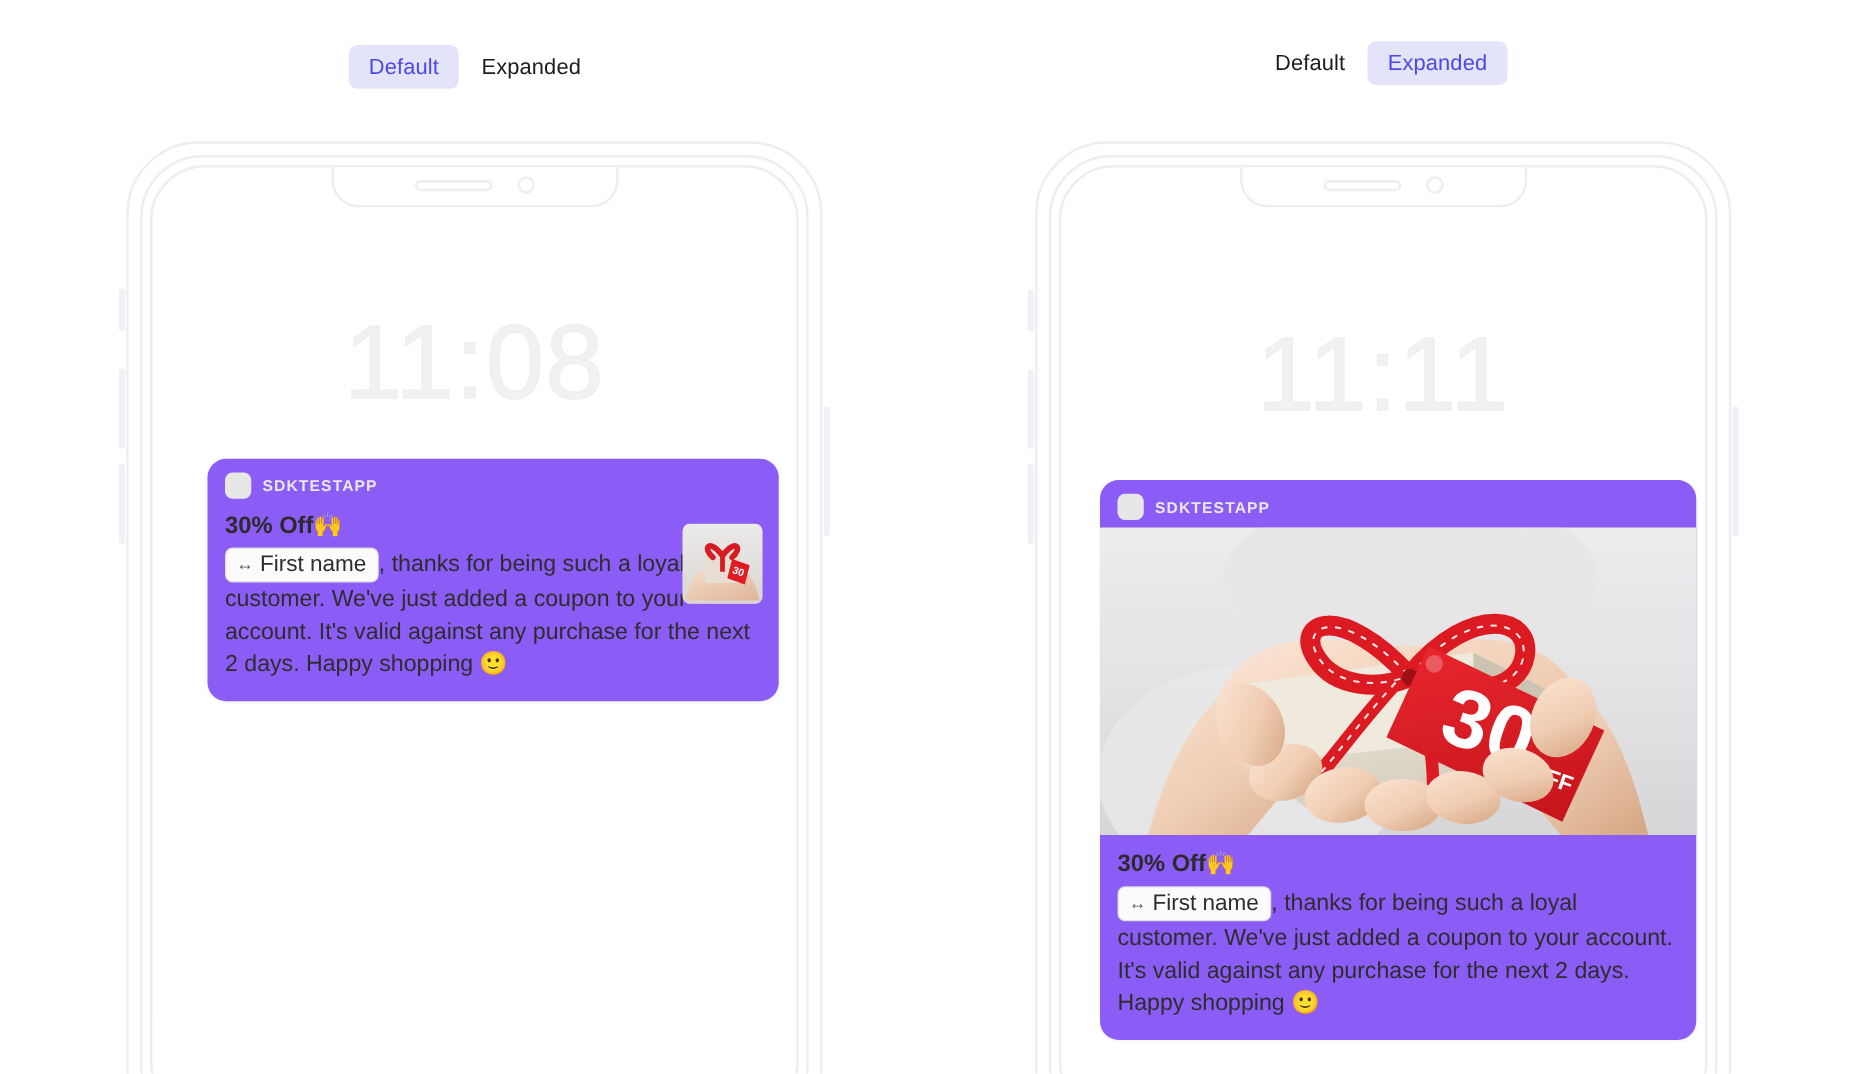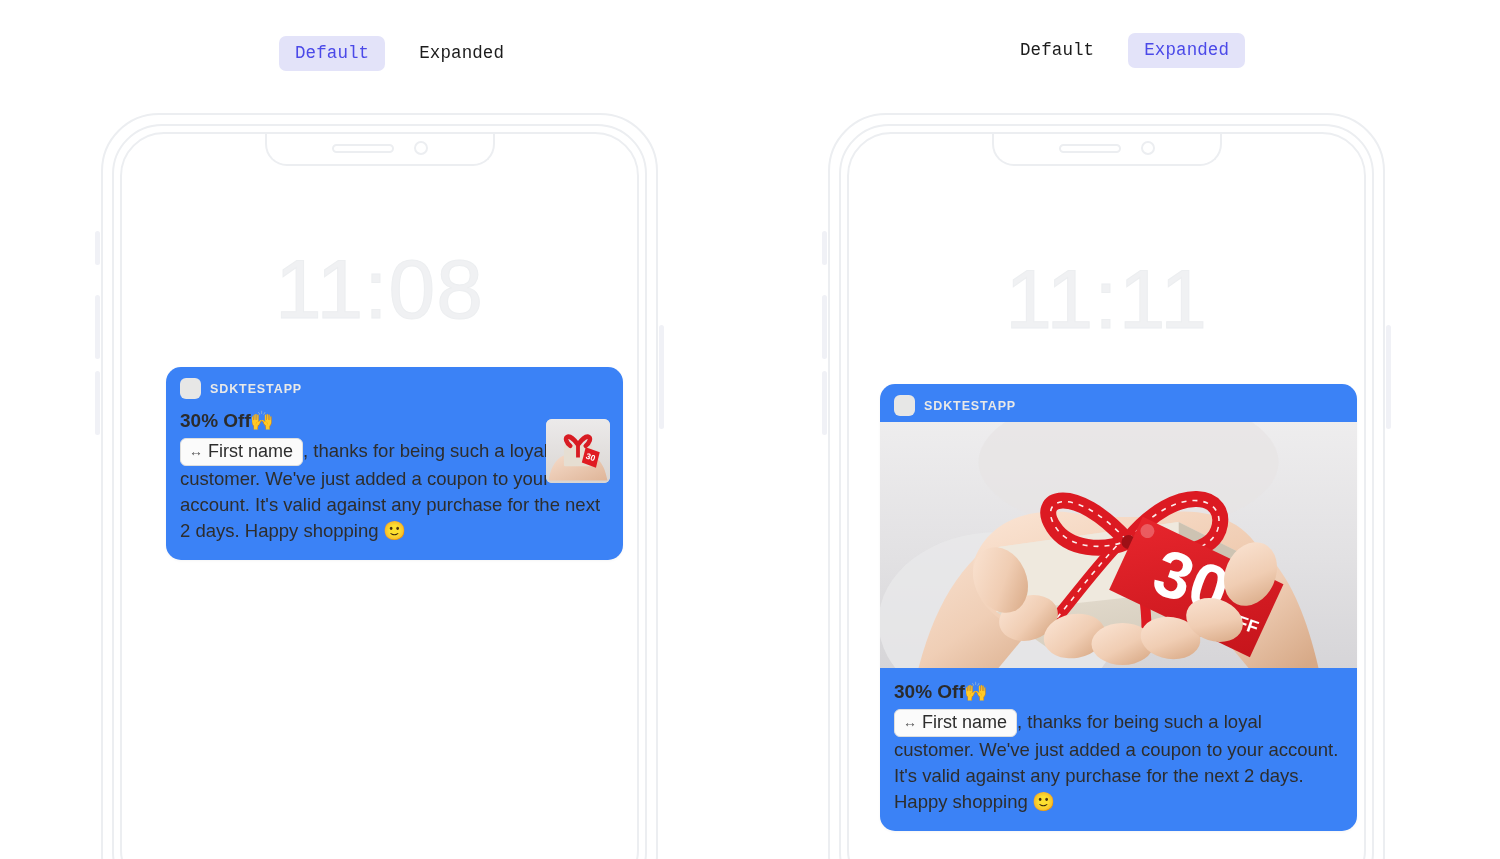--- a/index.html
+++ b/index.html
@@ -18,22 +18,21 @@
     width: 1500px;
     height: 859px;
     background: #ffffff;
   }
 
   
   .toggle {
     position: absolute;
     display: flex;
     align-items: flex-start;
-    gap: 18px;
-    font-family: Liberation Mono, monospace;
+    gap: 2px;
   }
   .toggle-opt {
     padding: 7px 16px 8px 16px;
     border-radius: 7px;
     font-size: 17.5px;
     line-height: 1.15;
     color: #1c1c1c;
     background: transparent;
     cursor: pointer;
     white-space: nowrap;
@@ -119,21 +118,21 @@
     color: #f0f1f3;
     letter-spacing: 1px;
     -webkit-text-stroke: 1px #eceef0;
     font-family: "Liberation Sans", sans-serif;
     user-select: none;
   }
 
   
   .notif {
     position: absolute;
-    background: #3b82f6;
+    background: #8b5cf6;
     border-radius: 15px;
     overflow: hidden;
     z-index: 5;
     box-shadow: 0 1px 3px rgba(0,0,0,0.045);
   }
   .notif-head {
     display: flex;
     align-items: center;
     gap: 9px;
     padding: 11px 14px 6px 14px;

